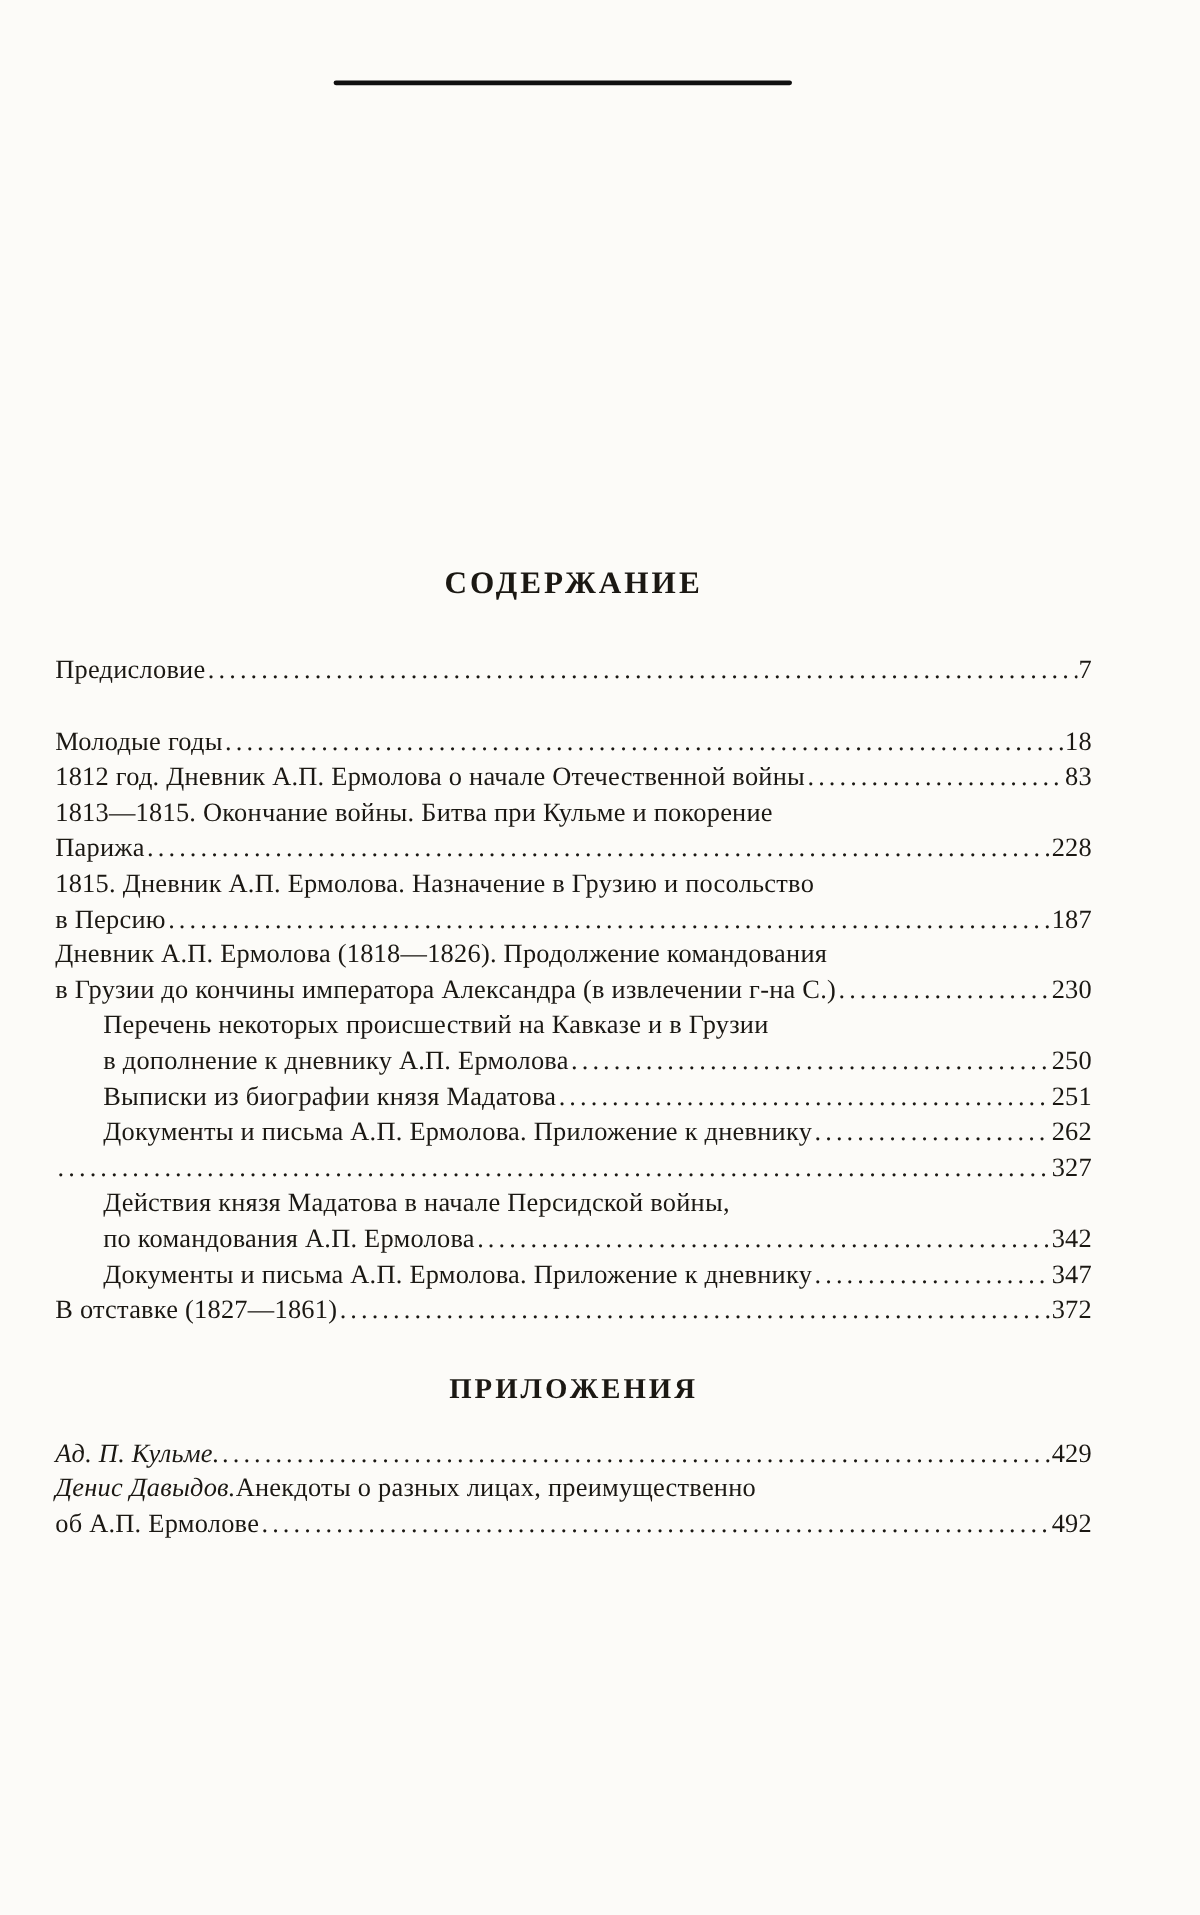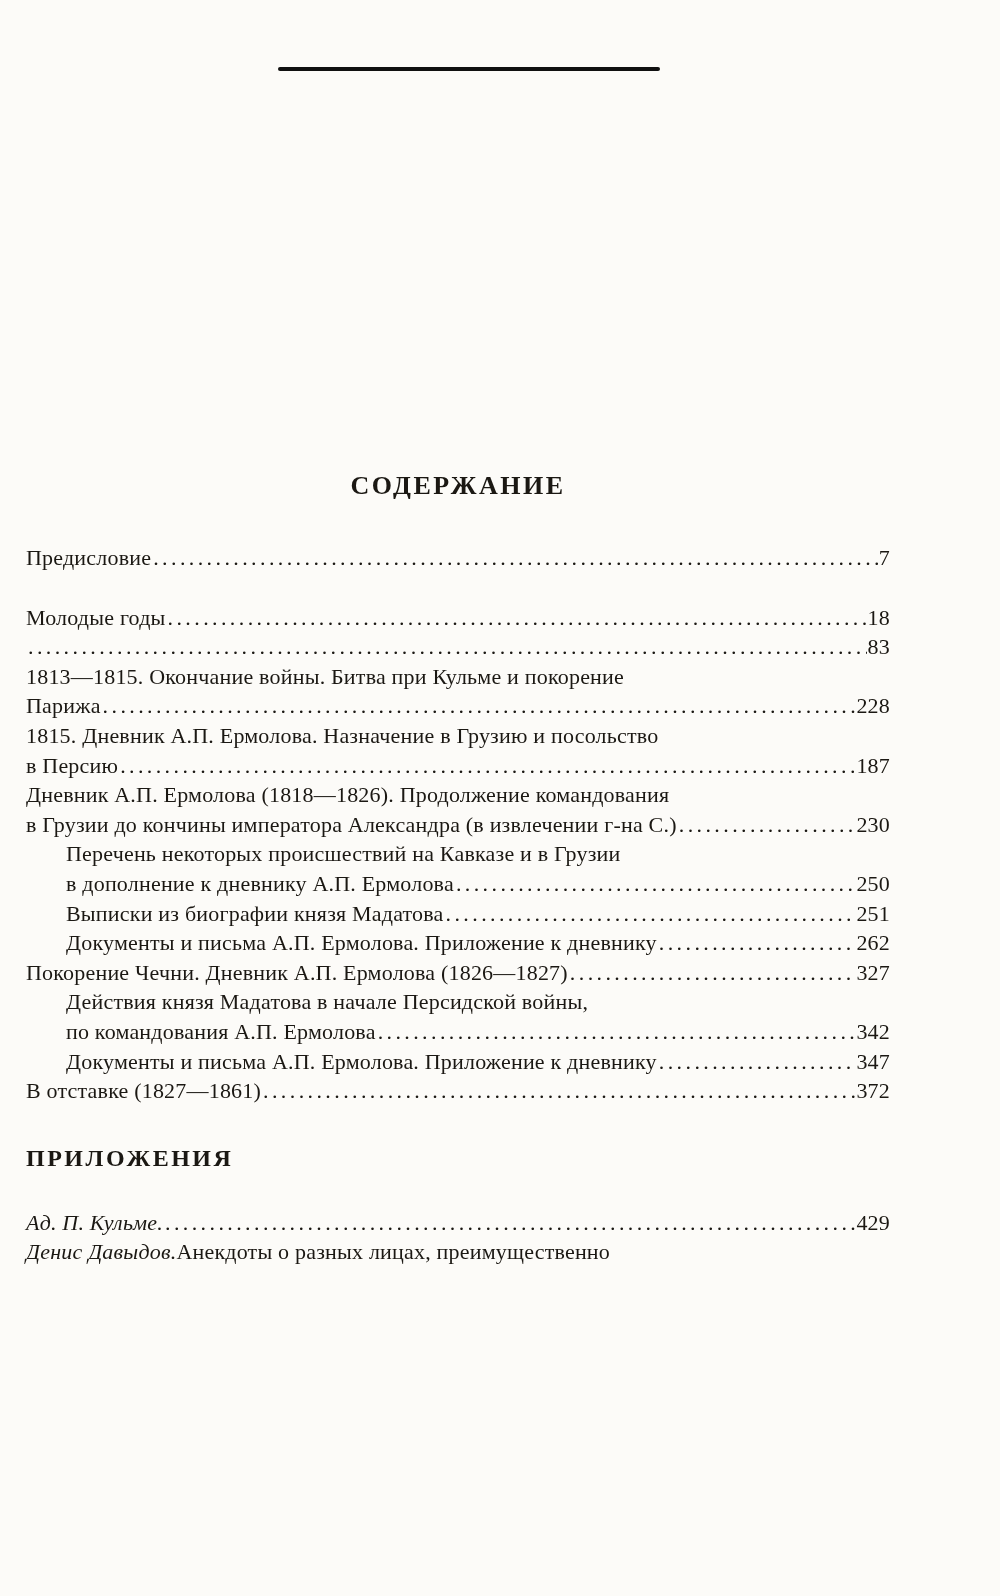--- a/index.html
+++ b/index.html
@@ -19,35 +19,35 @@
     position: absolute;
     left: 278px;
     top: 67px;
     width: 382px;
     height: 4px;
     background: #101010;
     border-radius: 2px;
   }
   .content {
     position: absolute;
-    left: 26px;
+    left: 46px;
     top: 473px;
     width: 864px;
   }
   h1.contents-title {
     margin: 0 0 44px 0;
     text-align: center;
     font-size: 26px;
     font-weight: bold;
     letter-spacing: 2.5px;
     line-height: 1;
   }
   h2.appendix-title {
-    margin: 40px 0 38px 0;
-    text-align: left;
+    margin: 40px 0 26px 0;
+    text-align: center;
     font-size: 24px;
     font-weight: bold;
     letter-spacing: 2.5px;
     line-height: 1;
   }
   .toc-line {
     display: flex;
     align-items: baseline;
     line-height: 29.6px;
     font-size: 22px;
@@ -82,20 +82,21 @@
           <span class="toc-text">Предисловие</span>
           <span class="leader"></span>
           <span class="toc-page">7</span>
         </div>
         <div class="toc-line">
           <span class="toc-text">Молодые годы</span>
           <span class="leader"></span>
           <span class="toc-page">18</span>
         </div>
         <div class="toc-line">
+          <span class="toc-text">1812 год. Дневник А.П. Ермолова о начале Отечественной войны</span>
           <span class="leader"></span>
           <span class="toc-page">83</span>
         </div>
         <div class="toc-line">
           <span class="toc-text">1813—1815. Окончание войны. Битва при Кульме и покорение</span>
         </div>
         <div class="toc-line">
           <span class="toc-text">Парижа</span>
           <span class="leader"></span>
           <span class="toc-page">228</span>
@@ -128,21 +129,20 @@
           <span class="toc-text">Выписки из биографии князя Мадатова</span>
           <span class="leader"></span>
           <span class="toc-page">251</span>
         </div>
         <div class="toc-line indent">
           <span class="toc-text">Документы и письма А.П. Ермолова. Приложение к дневнику</span>
           <span class="leader"></span>
           <span class="toc-page">262</span>
         </div>
         <div class="toc-line">
-          <span class="toc-text">Покорение Чечни. Дневник А.П. Ермолова (1826—1827)</span>
           <span class="leader"></span>
           <span class="toc-page">327</span>
         </div>
         <div class="toc-line indent">
           <span class="toc-text">Действия князя Мадатова в начале Персидской войны,</span>
         </div>
         <div class="toc-line indent">
           <span class="toc-text">по командования А.П. Ермолова</span>
           <span class="leader"></span>
           <span class="toc-page">342</span>
@@ -162,15 +162,20 @@
     <div>
         <div class="toc-line">
           <span class="italic">Ад. П. Кульме.</span>
           <span class="leader"></span>
           <span class="toc-page">429</span>
         </div>
         <div class="toc-line">
           <span class="italic">Денис Давыдов.</span>
           <span class="toc-text"> Анекдоты о разных лицах, преимущественно</span>
         </div>
+        <div class="toc-line">
+          <span class="toc-text">об А.П. Ермолове</span>
+          <span class="leader"></span>
+          <span class="toc-page">492</span>
+        </div>
       </div>
   </div>
 </div>
 
 </body></html>

